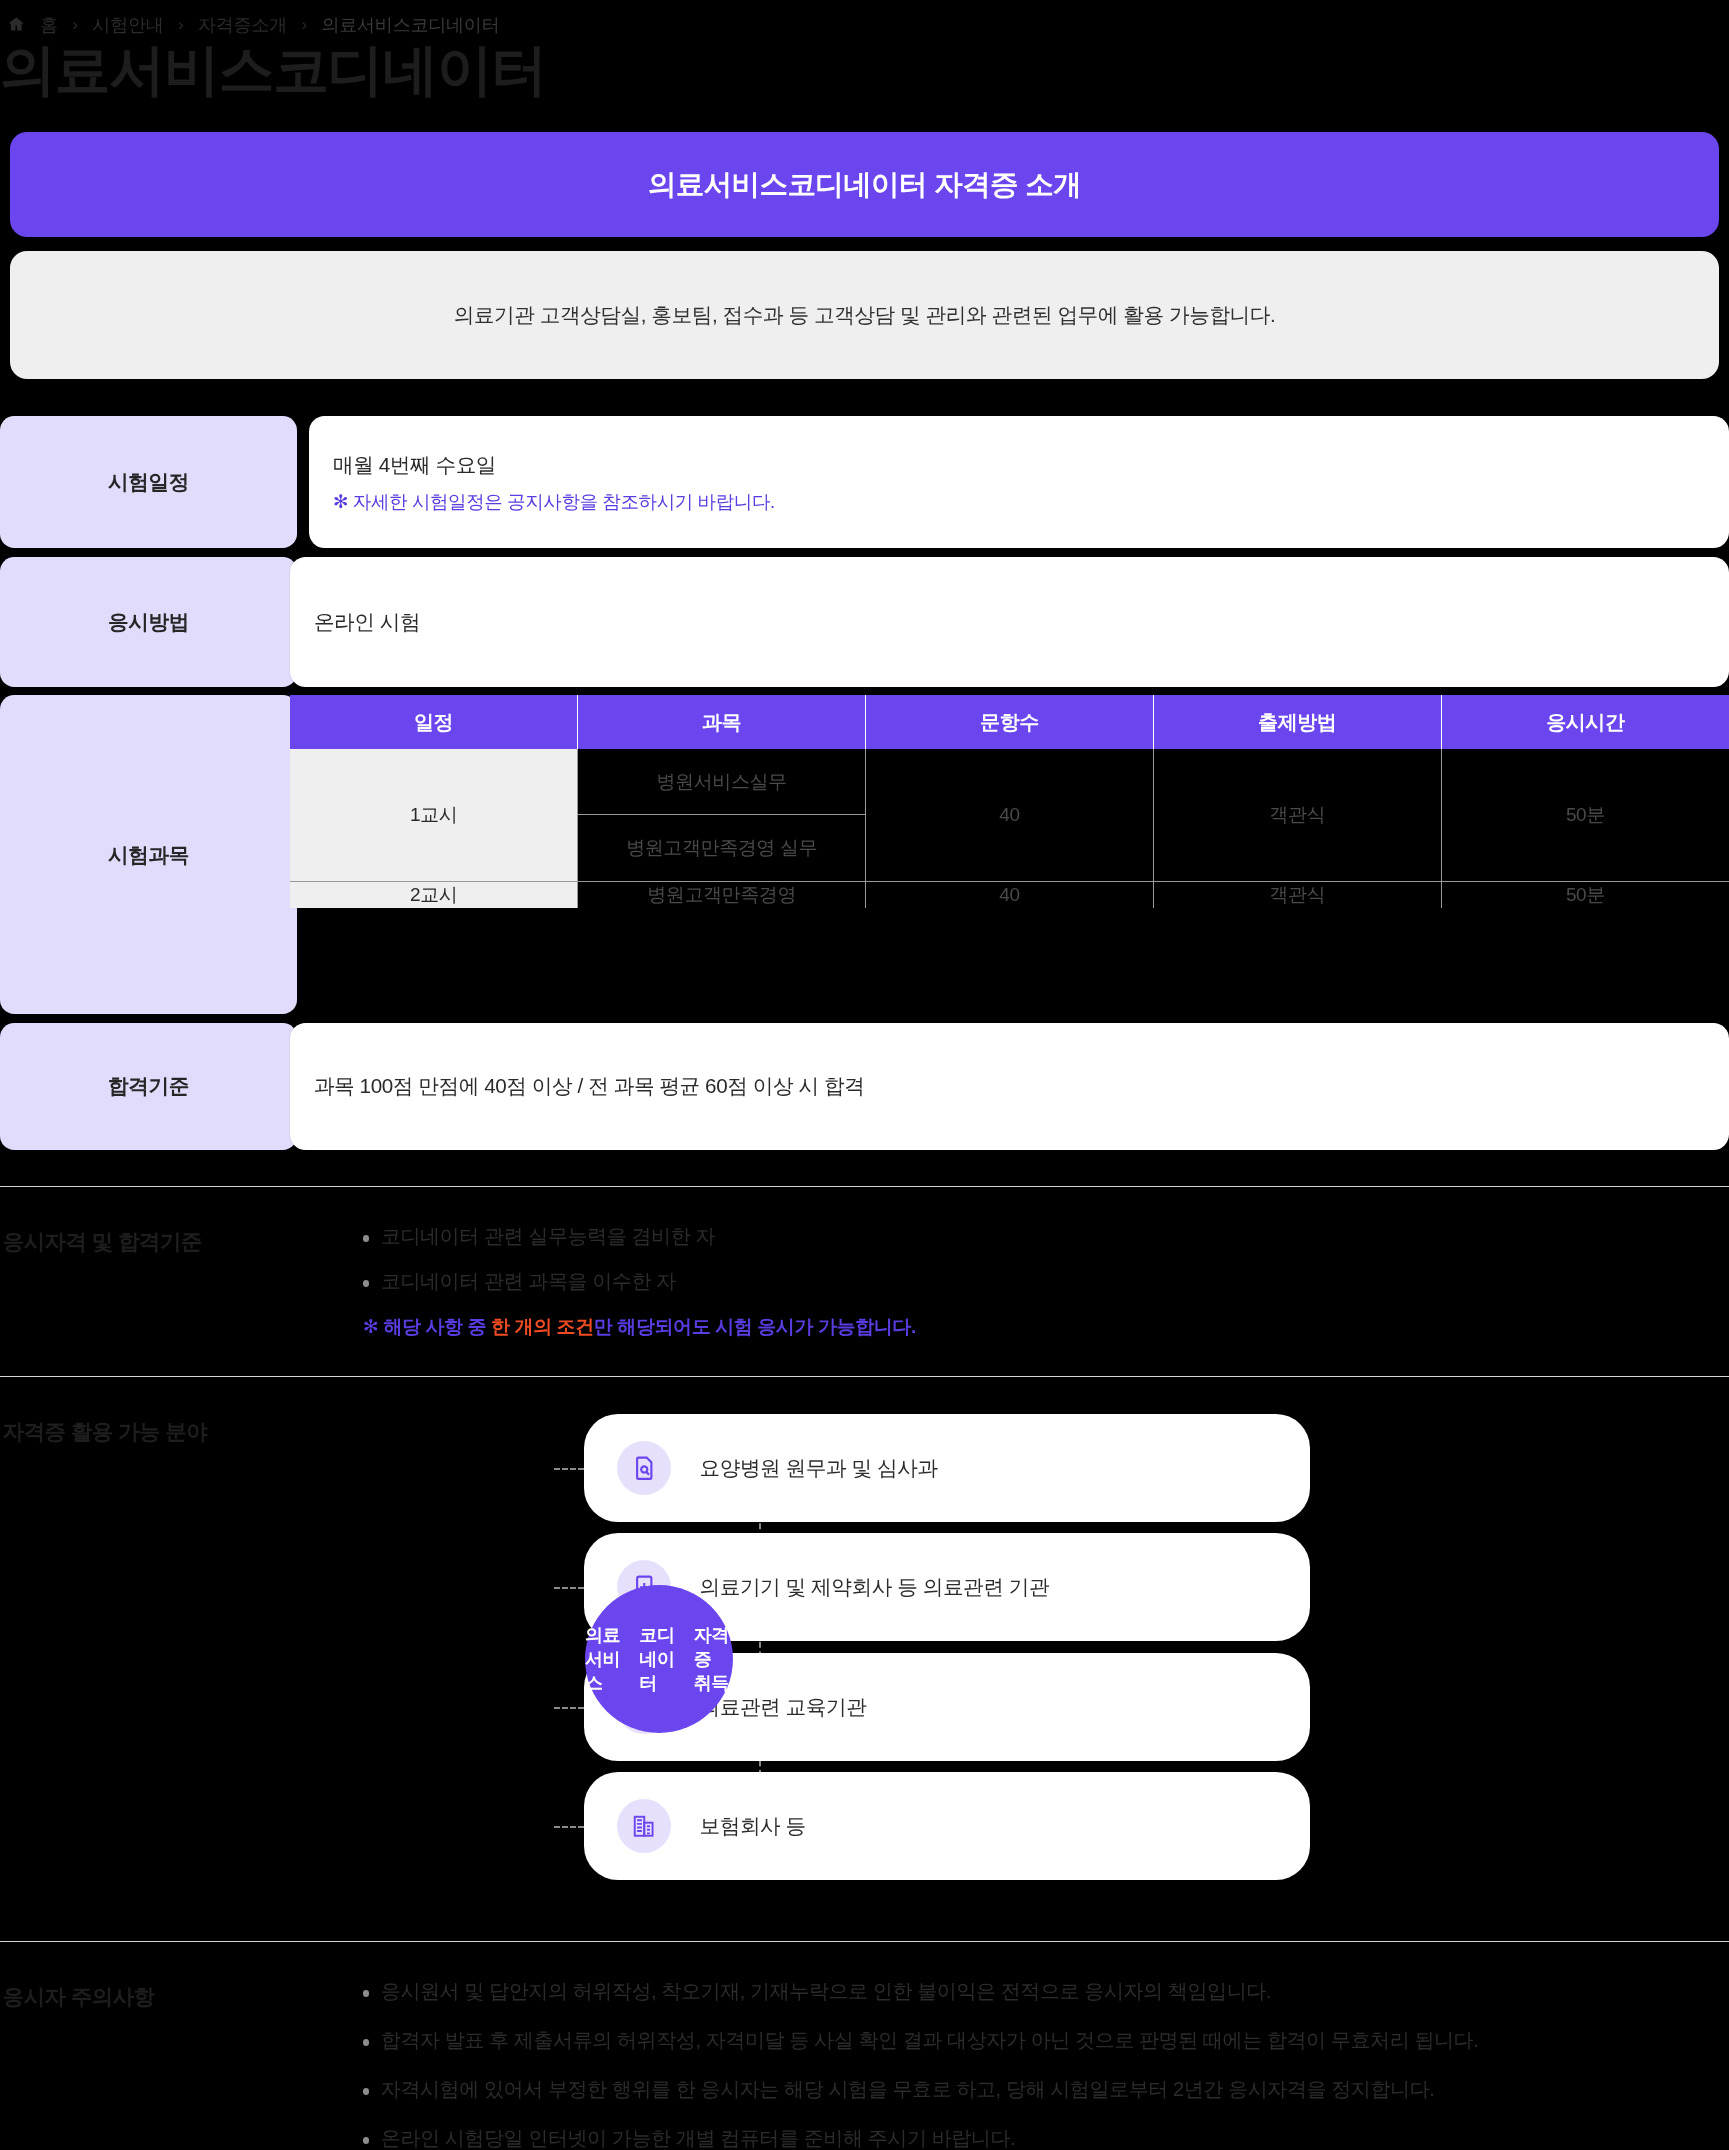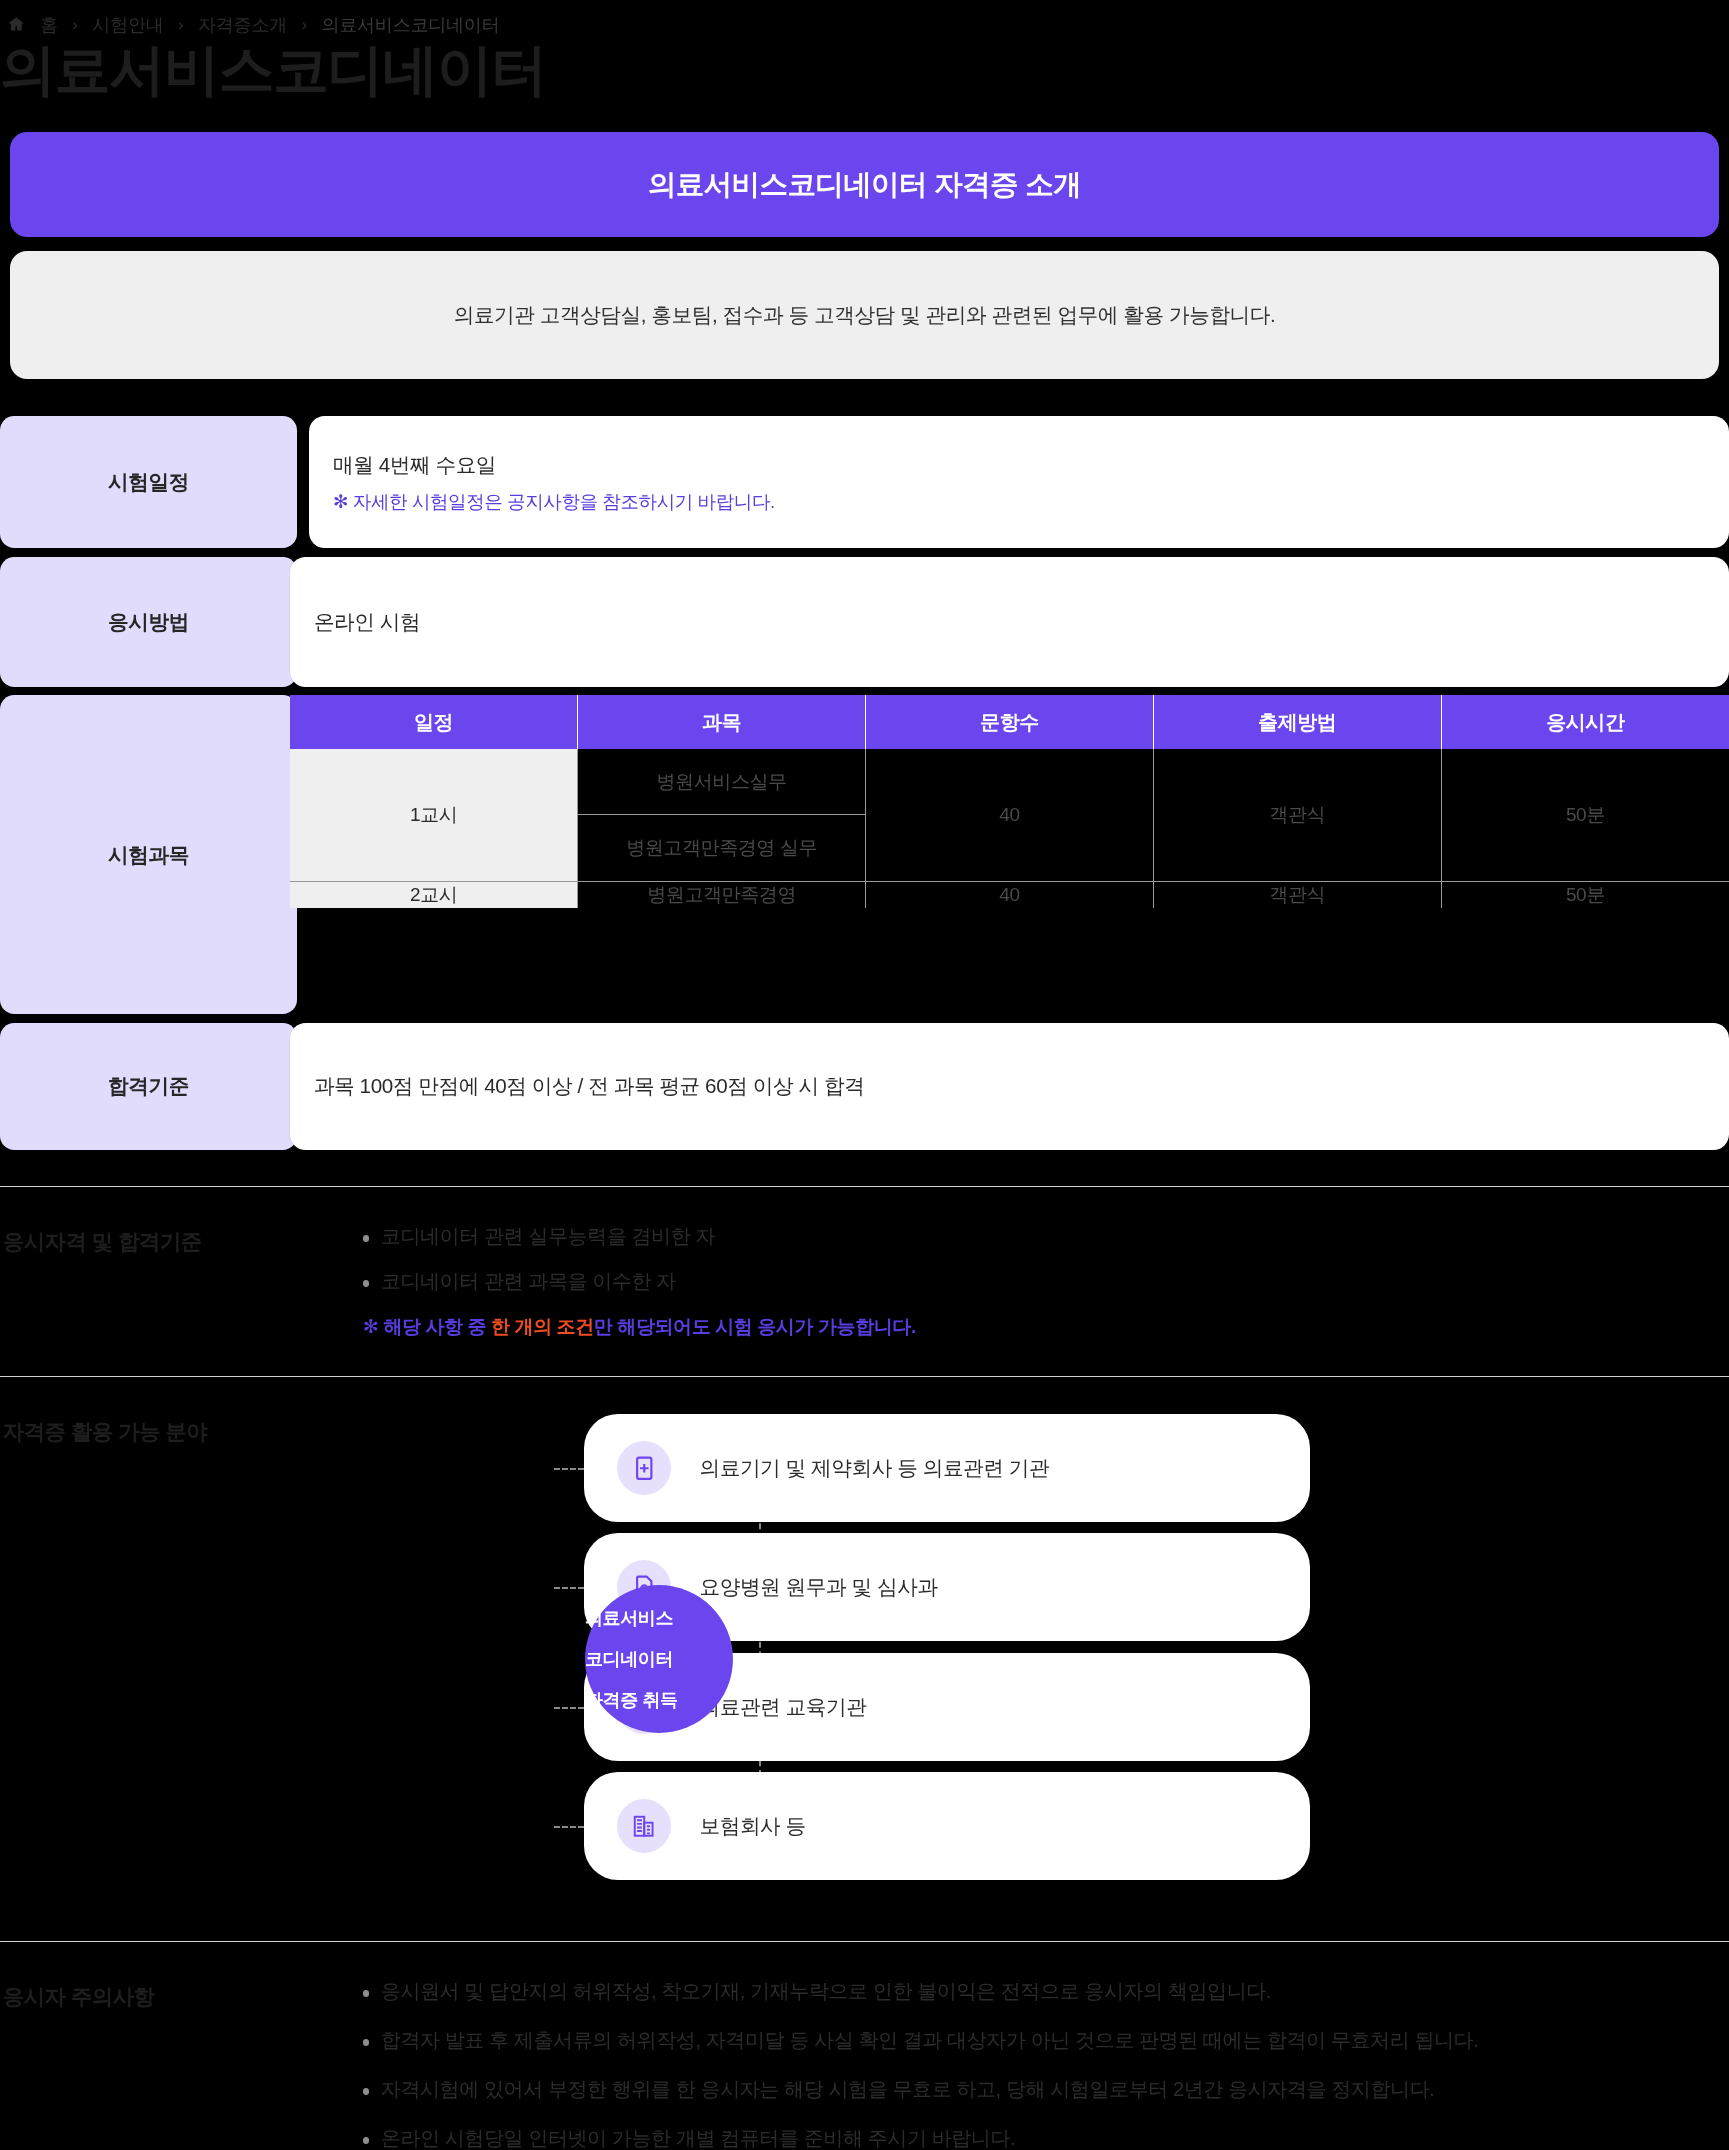--- a/index.html
+++ b/index.html
@@ -244,21 +244,21 @@
   }
   .hub {
     position: absolute;
     left: 222px;
     top: 50%;
     transform: translateY(-50%);
     width: 148px; height: 148px;
     border-radius: 50%;
     background: #6b45ee;
     display: flex;
-    flex-direction: column;
+    align-items: center;
     justify-content: center;
     gap: 17px;
     z-index: 3;
   }
   .hub-line {
     color: #ffffff;
     font-size: 18px;
     font-weight: 700;
     letter-spacing: -0.4px;
   }
@@ -436,36 +436,36 @@
       <span class="hub-line">자격증 취득</span>
     </div>
 
     <div class="connector"></div>
 
     <div class="cards">
 
       <div class="card">
         <span class="card-icon">
           <svg width="28.5" height="28.5" viewBox="0 0 24 24" fill="none" stroke="#6b45ee" stroke-width="1.8">
-            <rect x="6" y="3" width="12" height="18" rx="1.6"></rect>
-            <path d="M12 8.4v7.2M8.4 12h7.2"></path>
-          </svg>
-        </span>
-        <span class="card-text">의료기기 및 제약회사 등 의료관련 기관</span>
-      </div>
-
-      <div class="card">
-        <span class="card-icon">
-          <svg width="28.5" height="28.5" viewBox="0 0 24 24" fill="none" stroke="#6b45ee" stroke-width="1.8">
             <path d="M14 3H7a1 1 0 0 0-1 1v16a1 1 0 0 0 1 1h10a1 1 0 0 0 1-1V7l-4-4z"></path>
             <circle cx="12" cy="13" r="2.6"></circle>
             <path d="M14 15.2l2 2.2"></path>
           </svg>
         </span>
         <span class="card-text">요양병원 원무과 및 심사과</span>
+      </div>
+
+      <div class="card">
+        <span class="card-icon">
+          <svg width="28.5" height="28.5" viewBox="0 0 24 24" fill="none" stroke="#6b45ee" stroke-width="1.8">
+            <rect x="6" y="3" width="12" height="18" rx="1.6"></rect>
+            <path d="M12 8.4v7.2M8.4 12h7.2"></path>
+          </svg>
+        </span>
+        <span class="card-text">의료기기 및 제약회사 등 의료관련 기관</span>
       </div>
 
       <div class="card">
         <span class="card-icon">
           <svg width="28.5" height="28.5" viewBox="0 0 24 24" fill="none" stroke="#6b45ee" stroke-width="1.8">
             <path d="M12 3l8 5-8 5-8-5 8-5z"></path>
             <path d="M6.5 10.2V16c0 1.6 2.5 3 5.5 3s5.5-1.4 5.5-3v-5.8"></path>
           </svg>
         </span>
         <span class="card-text">의료관련 교육기관</span>

